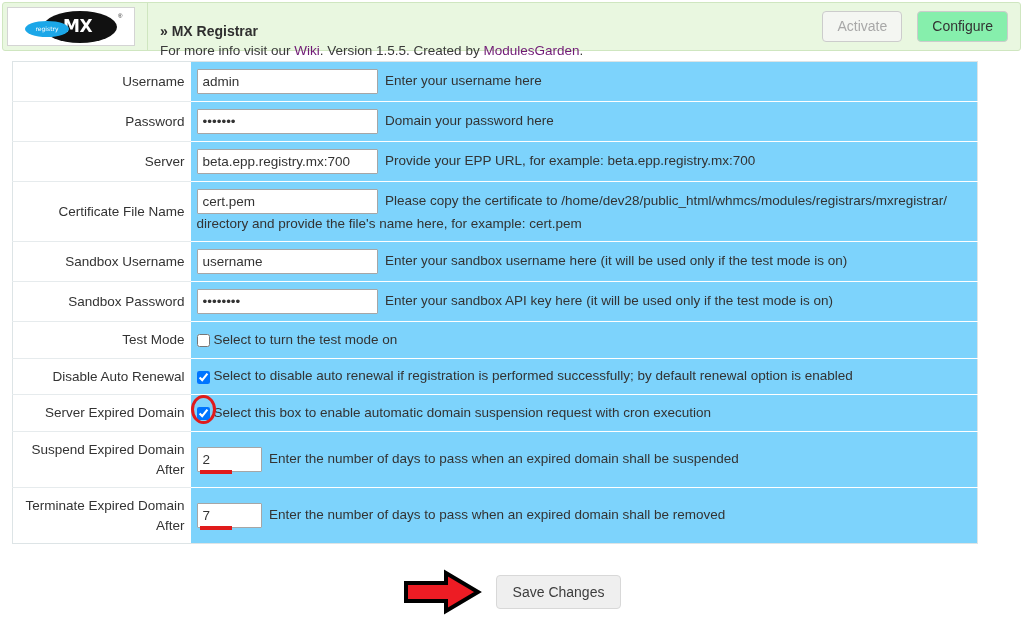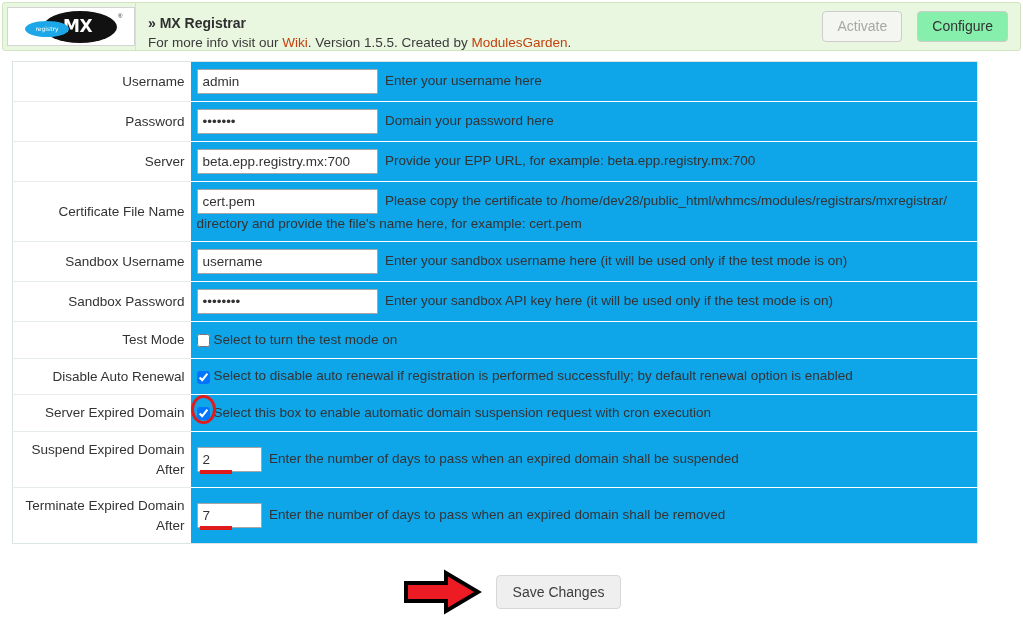--- a/index.html
+++ b/index.html
@@ -58,32 +58,32 @@
     display: flex; align-items: center; justify-content: center;
     font-family: "DejaVu Sans", sans-serif;
   }
   .logo-tm {
     position: absolute; left: 101px; top: 3px;
     font-size: 6px; color: #222222;
   }
 
   .header-text {
     flex: 1 1 auto;
-    padding: 10px 0 0 12px;
+    padding: 18px 0 0 12px;
     border-left: 1px solid #cfe6c0;
-    margin-left: 0;
+    margin-left: 12px;
     line-height: 1.45;
   }
   .header-title {
     font-weight: bold;
     font-size: 14px;
     color: #2f2f2f;
   }
   .header-sub { font-size: 13.5px; color: #3a3a3a; }
-  .header-sub a { color: #c2410c; text-decoration: none; }
+  .header-sub a { color: #701a75; text-decoration: none; }
 
   .header-actions {
     display: flex; align-items: center; gap: 15px;
     padding-right: 12px;
     flex: none;
   }
   .btn {
     font-family: "Liberation Sans", sans-serif;
     font-size: 14px;
     padding: 7px 14px;
@@ -120,21 +120,21 @@
     width: 178px;
     background: #ffffff;
     text-align: right;
     padding: 8px 6px 8px 8px;
     font-size: 13.5px;
     color: #333333;
     border-bottom: 1px solid #e6ebed;
     line-height: 1.45;
   }
   td.field-cell {
-    background: #0ea5e9;
+    background: #7dd3fc;
     padding: 7px 8px 7px 6px;
     border-bottom: 1px solid #ffffff;
     font-size: 13.5px;
     color: #333333;
     line-height: 1.5;
   }
   tr:last-child td.label-cell,
   tr:last-child td.field-cell { border-bottom: none; }
 
   input.text-input {

